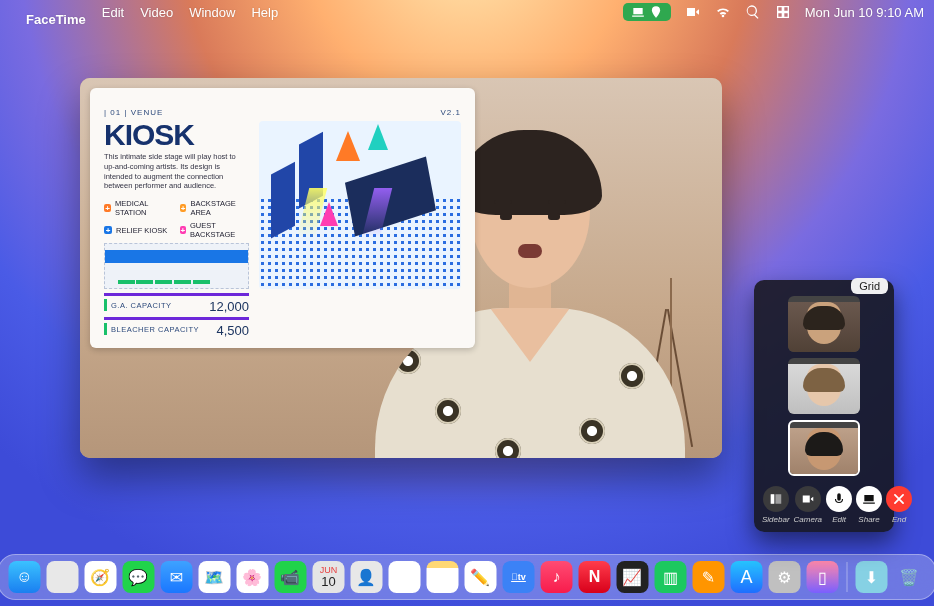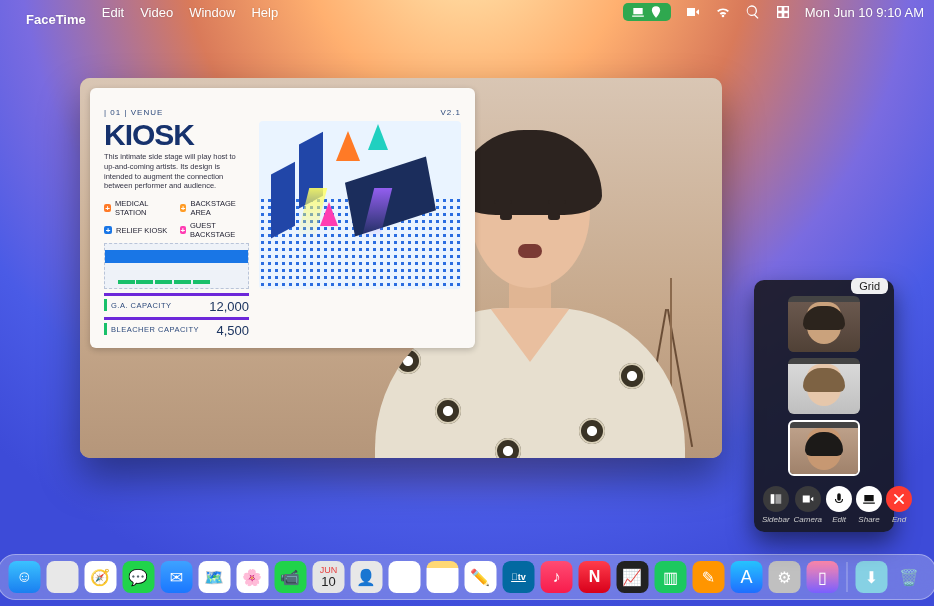--- a/index.html
+++ b/index.html
@@ -48,21 +48,21 @@
   .messages { background: #20d34a; }
   .mail     { background: linear-gradient(#3ea2ff,#1a77ff); }
   .maps     { background: #fff; }
   .photos   { background: #fff; }
   .facetime { background: #20d34a; }
   .cal      { background: #e5e5e5; color:#e83e3e; font-weight:400; font-size:9px; flex-direction:column; line-height:1; }
   .contacts { background: #e8e8e8; }
   .reminders{ background: #fff; }
   .notes    { background: #fff; }
   .freeform { background: #fff; }
-  .tv       { background: #0369a1; text-decoration: underline; }
+  .tv       { background: #3b82f6; text-decoration: underline; }
   .music    { background: linear-gradient(#ff4b73,#f81c4c); }
   .news     { background: linear-gradient(#ff3c4c,#d8001a); }
   .stocks   { background: #222; }
   .numbers  { background: #1cc85f; }
   .pages    { background: #ff9500; }
   .appstore { background: linear-gradient(#27c4ff,#1e6eff); }
   .settings { background: #c0c0c0; }
   .mirror   { background: linear-gradient(#ff88aa,#7a5fff); }
   .downloads{ background: #86d1e4; }
   .trash    { background: transparent; }

